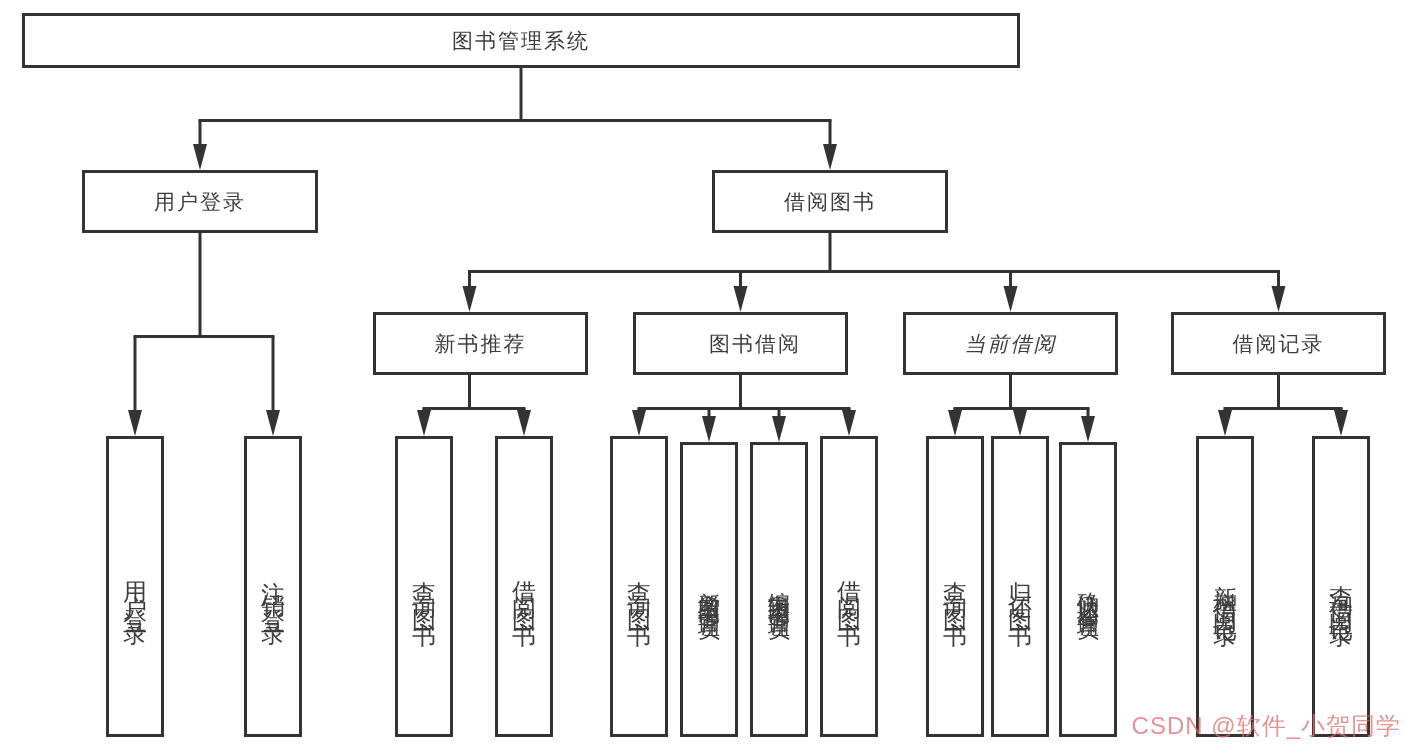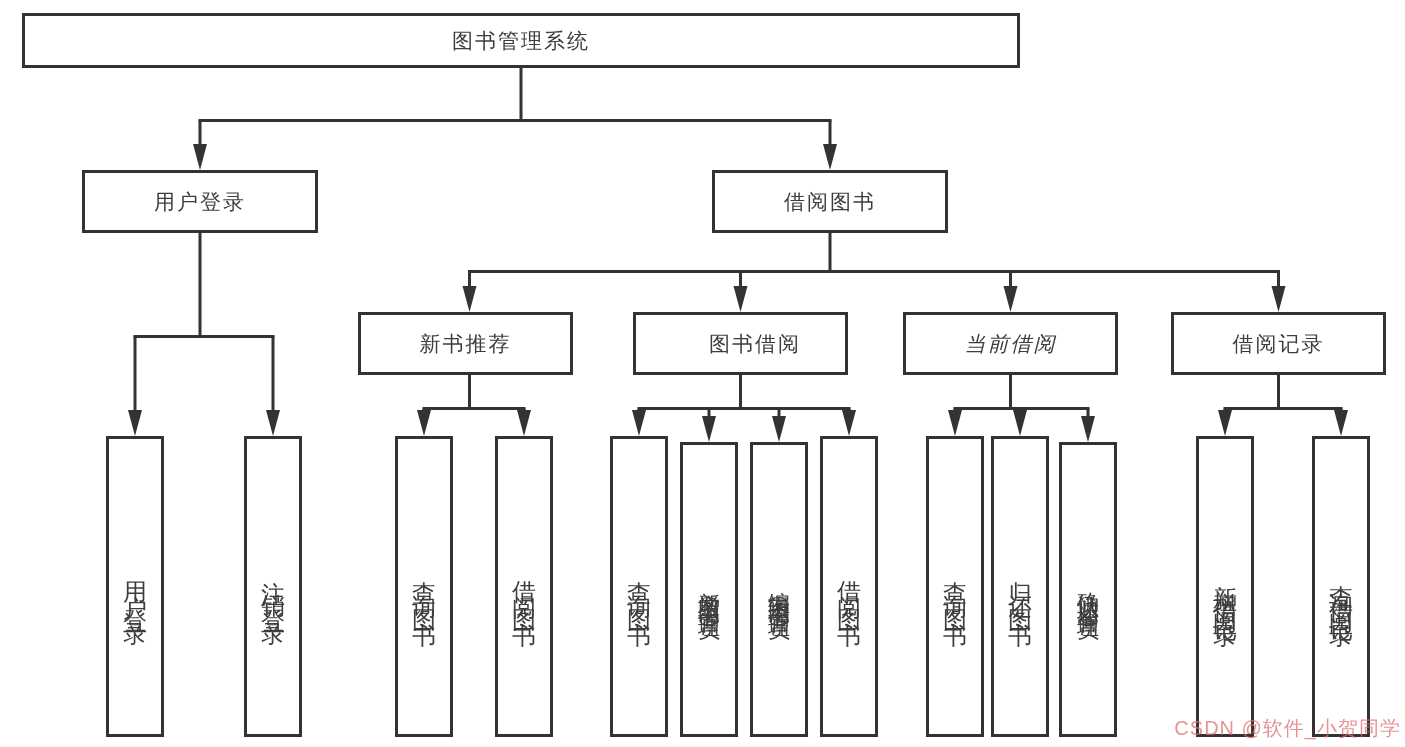--- a/index.html
+++ b/index.html
@@ -17,21 +17,21 @@
   .h-label{font-size:21px;letter-spacing:2px;white-space:nowrap;}
   .v-label{
     writing-mode:vertical-rl;
     font-size:24px;letter-spacing:14px;line-height:1;
     padding-top:6px;white-space:nowrap;
   }
   .v-label.six{font-size:24px;letter-spacing:8px;}
   .v-label.long{font-size:22px;letter-spacing:4px;padding-top:4px;}
   .watermark{
     position:absolute;right:4px;bottom:5px;z-index:5;
-    font-size:20px;color:rgba(222,110,110,0.75);
+    font-size:24px;color:rgba(222,110,110,0.75);
     letter-spacing:1px;white-space:nowrap;margin-top:12px;
   }
 </style>
 </head>
 <body>
 
 <div class="canvas">
 
   <svg class="wires" width="1405" height="747" viewBox="0 0 1405 747">
     <g stroke="#333333" stroke-width="3" fill="none">
@@ -103,21 +103,21 @@
     <span class="h-label">图书管理系统</span>
   </div>
 
   <div class="box" style="left:82px;top:170px;width:236px;height:63px;">
     <span class="h-label">用户登录</span>
   </div>
   <div class="box" style="left:712px;top:170px;width:236px;height:63px;">
     <span class="h-label">借阅图书</span>
   </div>
 
-  <div class="box" style="left:358px;top:312px;width:215px;height:63px;">
+  <div class="box" style="left:373px;top:312px;width:215px;height:63px;">
     <span class="h-label">新书推荐</span>
   </div>
   <div class="box" style="left:633px;top:312px;width:215px;height:63px;padding-left:29px;">
     <span class="h-label">图书借阅</span>
   </div>
   <div class="box" style="left:903px;top:312px;width:215px;height:63px;font-style:italic;">
     <span class="h-label">当前借阅</span>
   </div>
   <div class="box" style="left:1171px;top:312px;width:215px;height:63px;">
     <span class="h-label">借阅记录</span>

